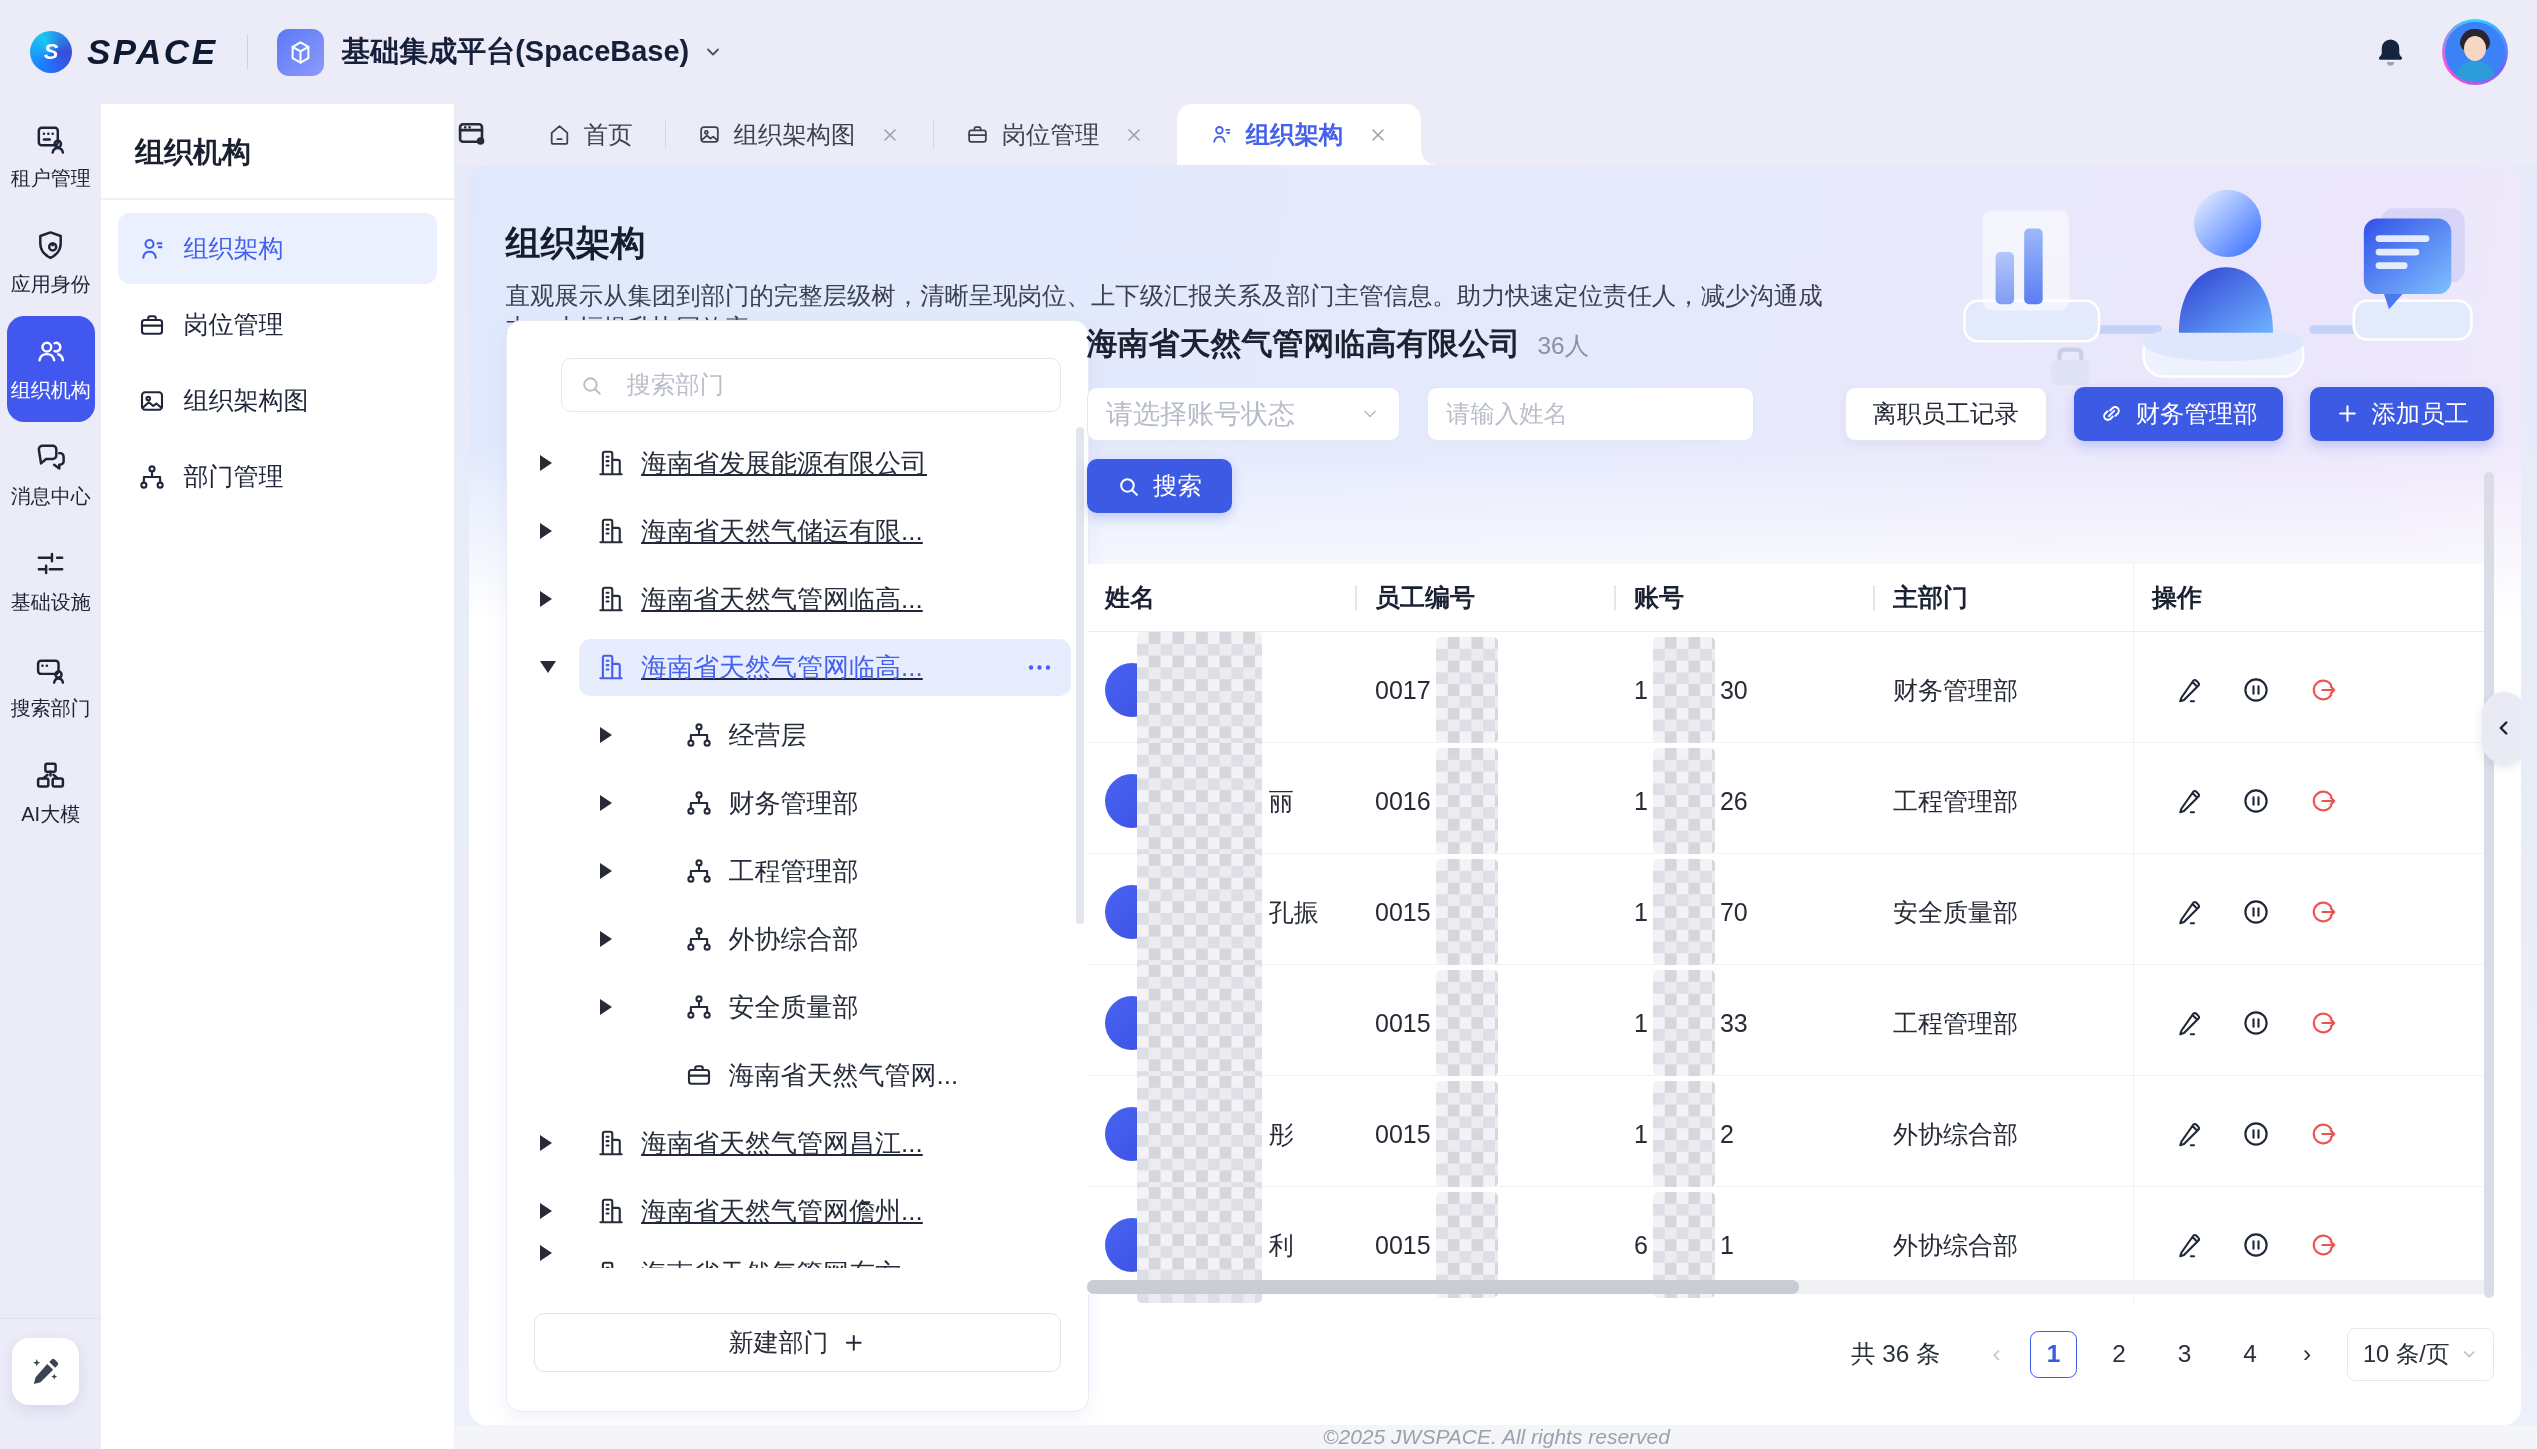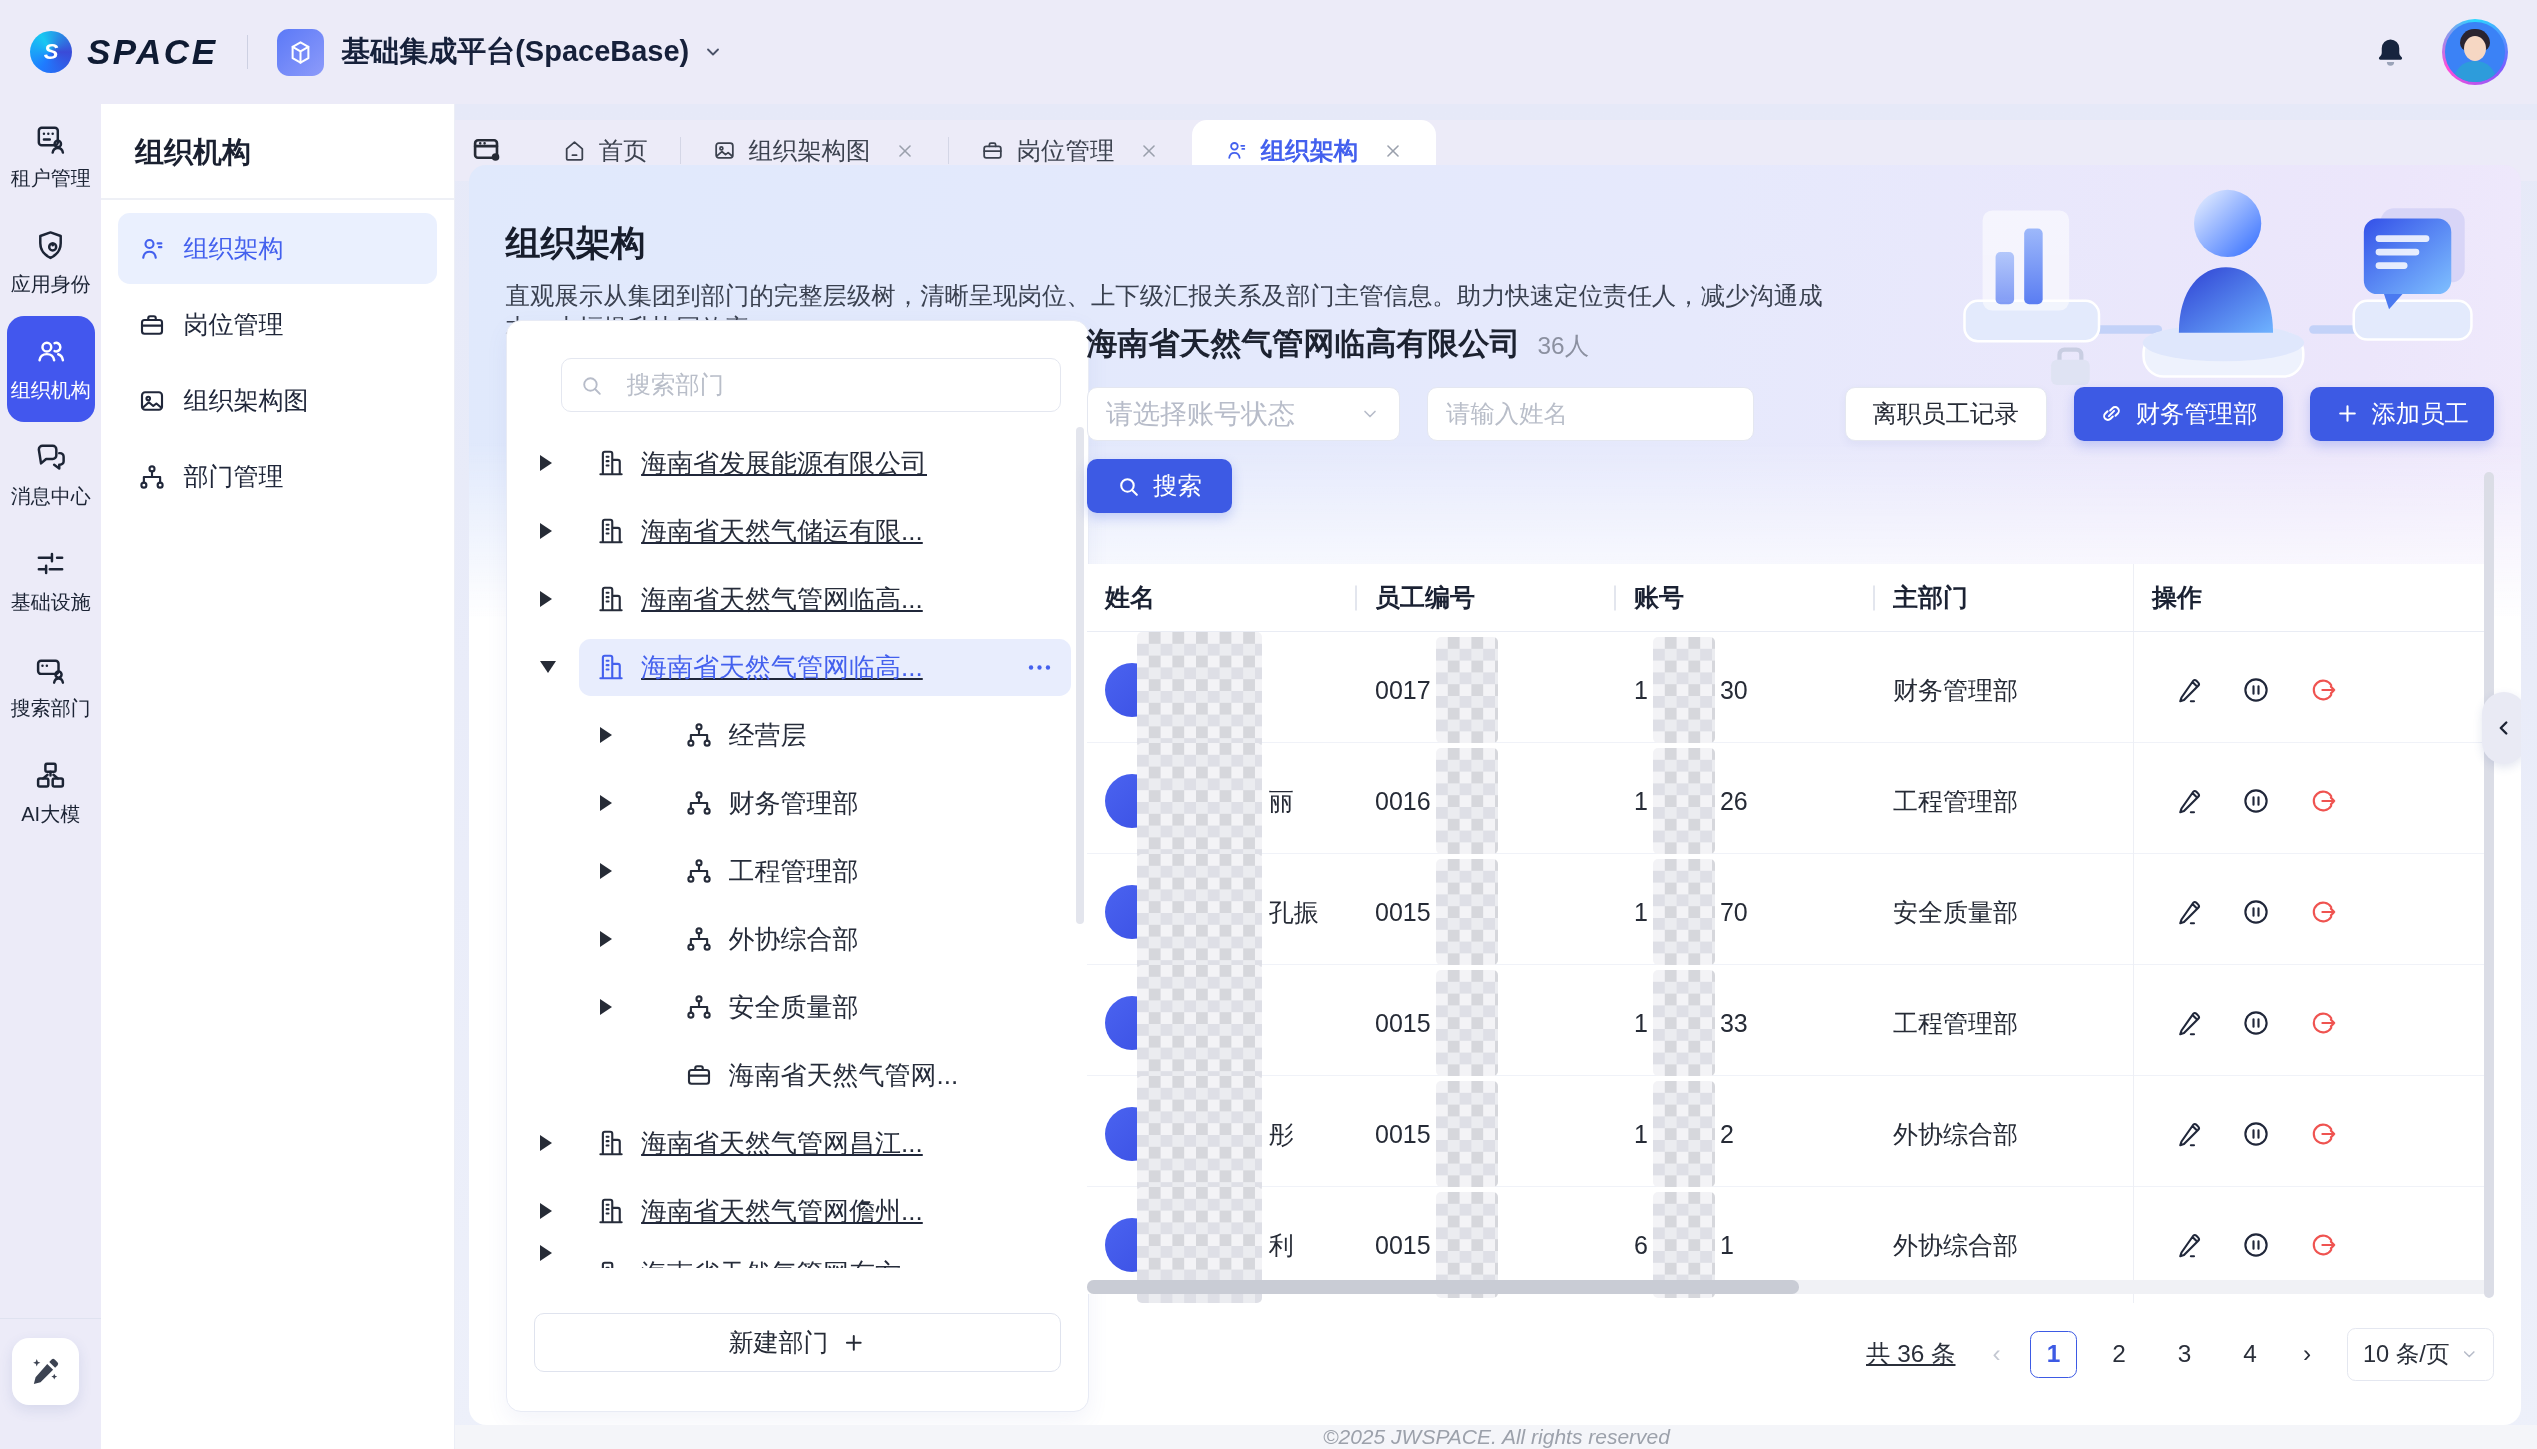--- a/index.html
+++ b/index.html
@@ -53,21 +53,21 @@
   .sidebar-divider{height:1.7px;background:#eef0f6;}
   .side-menu{padding:13.5px 17px;}
   .side-item{height:71px;border-radius:11.8px;display:flex;align-items:center;gap:17px;
      padding:0 18.5px;font-size:25px;color:#20273a;cursor:pointer;margin-bottom:5px;}
   .side-item .ic{width:30px;height:30px;}
   .side-item.active{background:#EAF0FE;color:#4360EE;}
 
   
   .main{position:absolute;left:455px;top:104px;right:0;bottom:0;
         background:linear-gradient(180deg,#E6E9F8 0%,#EDF0FA 100%);}
-  .tabbar{position:absolute;left:0;top:16px;right:0;height:61px;display:flex;padding-left:15px;background:#ECEBF8;}
+  .tabbar{position:absolute;left:0;top:0;right:0;height:61px;display:flex;padding-left:0;background:#ECEBF8;}
   .tab-ctrl{width:35px;height:35px;color:#262b36;align-self:center;margin-right:25px;cursor:pointer;}
   .tab{height:61px;display:flex;align-items:center;gap:11.8px;padding:0 32px;font-size:24.4px;color:#3c424f;cursor:pointer;position:relative;}
   .tab .ic{width:25px;height:25px;}
   .tab .close{width:22px;height:22px;color:#9aa0ac;margin-left:11.8px;}
   .tab.sep::before{content:"";position:absolute;left:0;top:17px;height:27px;width:0.8px;background:#d4d6e6;}
   .tab.active{background:#fff;border-radius:15px 15px 0 0;color:#4360EE;font-weight:600;}
   .tab.active.sep::before{display:none;}
   .tab.active::before{content:"";position:absolute;left:-15px;bottom:0;width:15px;height:15px;
       background:radial-gradient(circle at 0 0,transparent 14.3px,#fff 15px);}
   .tab.active::after{content:"";position:absolute;right:-15px;bottom:0;width:15px;height:15px;
@@ -148,21 +148,21 @@
   .m-id{width:62px;height:106px;margin:0 5px;flex:none;}
   .c5{gap:37px;padding-left:40px;}
   .act{width:30px;height:30px;color:#20273a;cursor:pointer;}
   .act.red{color:#EF5350;}
   .hscroll{position:relative;height:13.5px;margin-top:-17px;}
   .hscroll .track{position:absolute;left:0;right:3.4px;top:0;height:13.5px;border-radius:6.7px;background:#F0F1F5;}
   .hscroll .thumb{position:absolute;left:0;top:0;height:13.5px;width:712px;border-radius:6.7px;background:#C9CCD5;}
 
   
   .pager{margin-top:34px;display:flex;align-items:center;justify-content:flex-end;gap:25px;font-size:24.4px;color:#2a2f3a;}
-  .pager .total{margin-right:1px;text-decoration:underline;}
+  .pager .total{margin-right:16px;}
   .pg{min-width:47px;height:47px;border-radius:8.4px;display:flex;align-items:center;justify-content:center;cursor:pointer;box-sizing:border-box;}
   .pg.arrow{color:#2a2f3a;width:30px;min-width:30px;}
   .pg.arrow.disabled{color:#c4c8d2;cursor:default;}
   .pg.num.active{border:1.7px solid #3D5AE4;color:#3D5AE4;background:#fff;font-weight:600;}
   .size-select{width:145px;height:51px;border:0.8px solid #E4E7F0;border-radius:8.4px;background:#fff;display:flex;align-items:center;
      justify-content:center;gap:10px;font-size:23.6px;color:#2a2f3a;cursor:pointer;}
   .size-select .chev{width:18.5px;height:18.5px;color:#b7bcc9;}
 
   
   .vscroll{position:absolute;right:27px;top:307px;width:10px;height:826px;border-radius:5px;background:#DBDDE6;}

